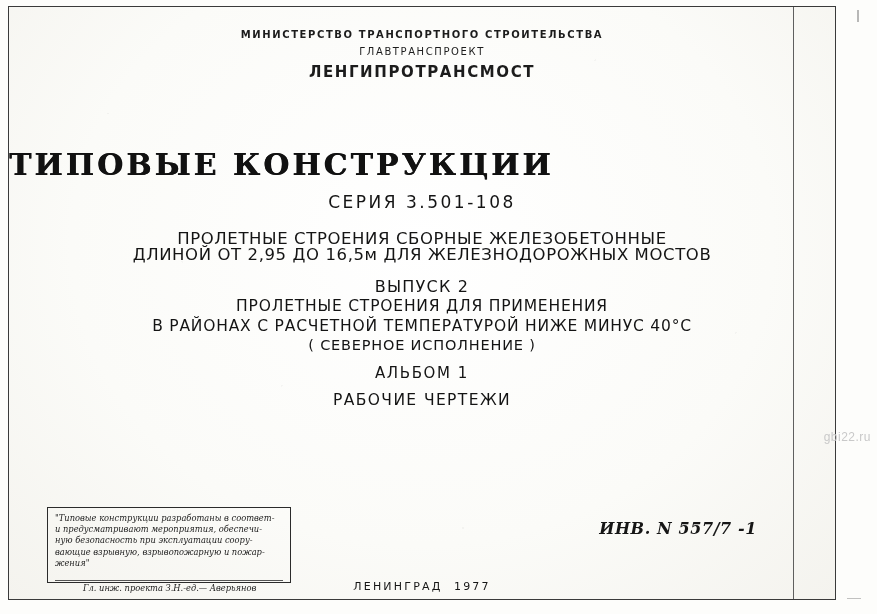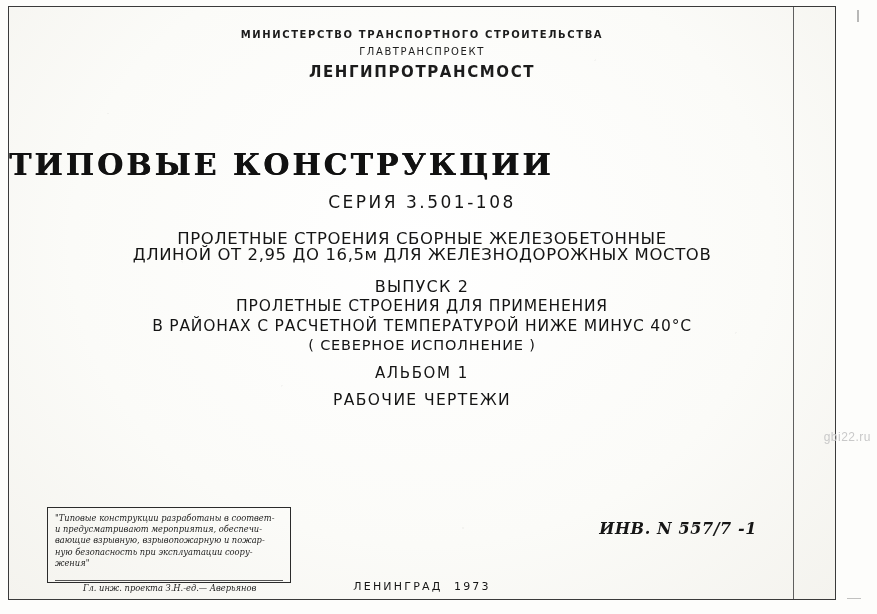--- a/index.html
+++ b/index.html
@@ -272,29 +272,29 @@
     <div class="block-line" id="sub3">ПРОЛЕТНЫЕ СТРОЕНИЯ ДЛЯ ПРИМЕНЕНИЯ</div>
     <div class="block-line" id="sub4">В РАЙОНАХ С РАСЧЕТНОЙ ТЕМПЕРАТУРОЙ НИЖЕ МИНУС 40°С</div>
     <div class="block-line" id="sub5">( СЕВЕРНОЕ ИСПОЛНЕНИЕ )</div>
 
     <div class="block-line" id="album">АЛЬБОМ 1</div>
     <div class="block-line" id="drawings">РАБОЧИЕ ЧЕРТЕЖИ</div>
 
     <div id="note-box">
       <div>"Типовые конструкции разработаны в соответ-</div>
       <div>и предусматривают мероприятия, обеспечи-</div>
+      <div>ную безопасность при эксплуатации соору-</div>
       <div>вающие взрывную, взрывопожарную и пожар-</div>
-      <div>ную безопасность при эксплуатации соору-</div>
       <div>жения"</div>
       <div id="note-sign">Гл. инж. проекта З.Н.-ед.— Аверьянов</div>
     </div>
 
     <div id="inv">ИНВ. N 557/7 -1</div>
 
     <div id="city-year">
-      <span>ЛЕНИНГРАД</span>&nbsp;&nbsp;<span>1973</span>
+      <span>ЛЕНИНГРАД</span>&nbsp;&nbsp;<span>1977</span>
     </div>
 
   </div>
 
   <div id="watermark">gbi22.ru</div>
 
 </div>
 
 </body></html>

